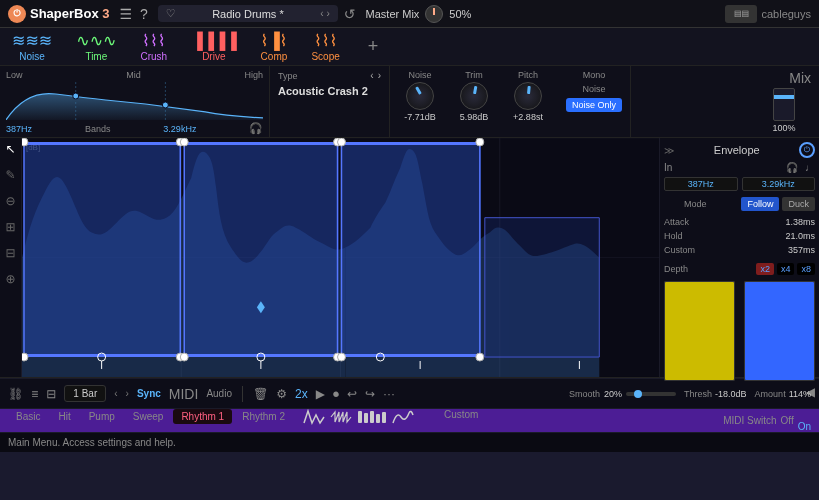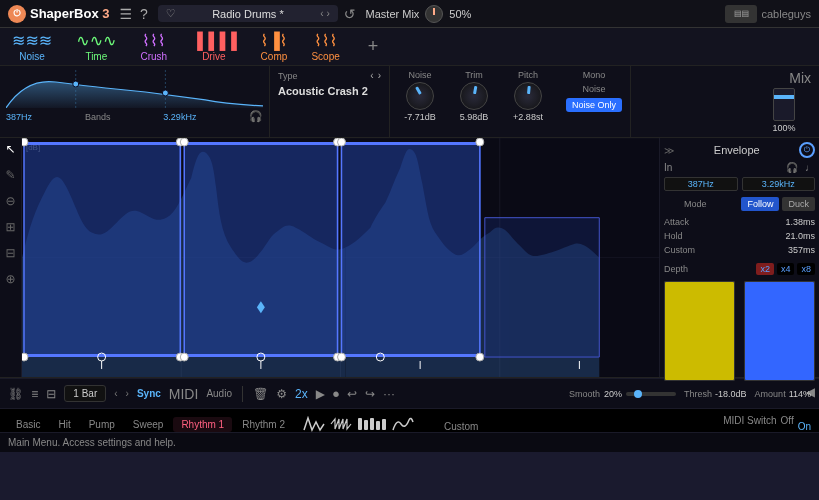--- a/index.html
+++ b/index.html
@@ -327,22 +327,22 @@
       display: flex; align-items: center; gap: 3px;
     }
     .thresh-label { font-size: 9px; color: #888; }
     .thresh-val { font-size: 9px; color: #ccc; }
     .amount-area { display: flex; align-items: center; gap: 3px; }
     .amount-label { font-size: 9px; color: #888; }
     .amount-val { font-size: 9px; color: #ccc; }
 
     
     .bottom-tabs {
-      display: flex; align-items: flex-end; height: 24px;
-      background: #000000; border-top: 1px solid #1a1a28; padding: 0 8px; gap: 2px;
+      display: flex; align-items: flex-start; height: 24px;
+      background: #4c1d95; border-top: 1px solid #1a1a28; padding: 0 8px; gap: 2px;
     }
     .btab {
       padding: 2px 8px; font-size: 10px; color: #888; cursor: pointer; border-radius: 3px;
     }
     .btab.active { color: #ff6080; background: #1a0a10; }
     .btab-rhythm-1 { color: #ff6080; }
     .btab-rhythm-2 { color: #888; }
     .custom-area {
       margin-left: 20px; color: #888; font-size: 10px;
     }
@@ -421,20 +421,25 @@
   <div class="module-tab tab-scope">
     <span class="tab-wave">⌇⌇⌇</span>
     <span class="tab-label">Scope</span>
   </div>
   <span class="add-tab">+</span>
 </div>
 
 <div class="noise-section">
 
   <div class="eq-display">
+    <div class="eq-labels">
+      <span>Low</span>
+      <span>Mid</span>
+      <span>High</span>
+    </div>
     <div class="eq-canvas">
       <svg width="100%" height="100%" viewBox="0 0 258 38">
         <defs>
           <linearGradient id="eqGrad" x1="0" y1="0" x2="0" y2="1">
             <stop offset="0%" stop-color="#5ab4fa" stop-opacity="0.4"></stop>
             <stop offset="100%" stop-color="#5ab4fa" stop-opacity="0.05"></stop>
           </linearGradient>
         </defs>
         <path d="M0,38 Q20,8 50,12 Q80,16 100,18 Q120,20 140,22 Q170,26 200,30 Q220,34 258,36 L258,38 Z" fill="url(#eqGrad)"></path>
         <path d="M0,38 Q20,8 50,12 Q80,16 100,18 Q120,20 140,22 Q170,26 200,30 Q220,34 258,36" fill="none" stroke="#5ab4fa" stroke-width="1.2"></path>

